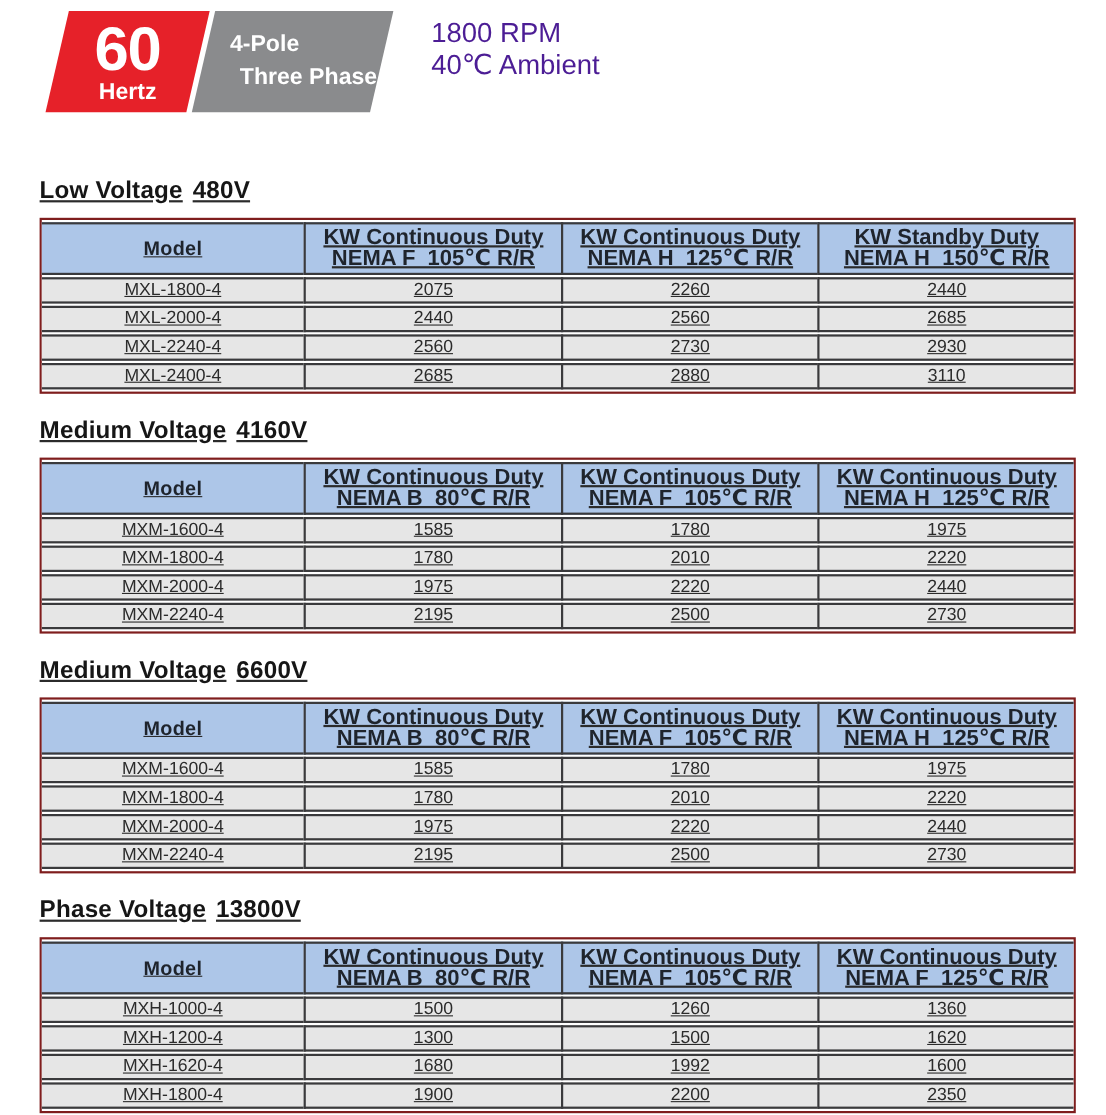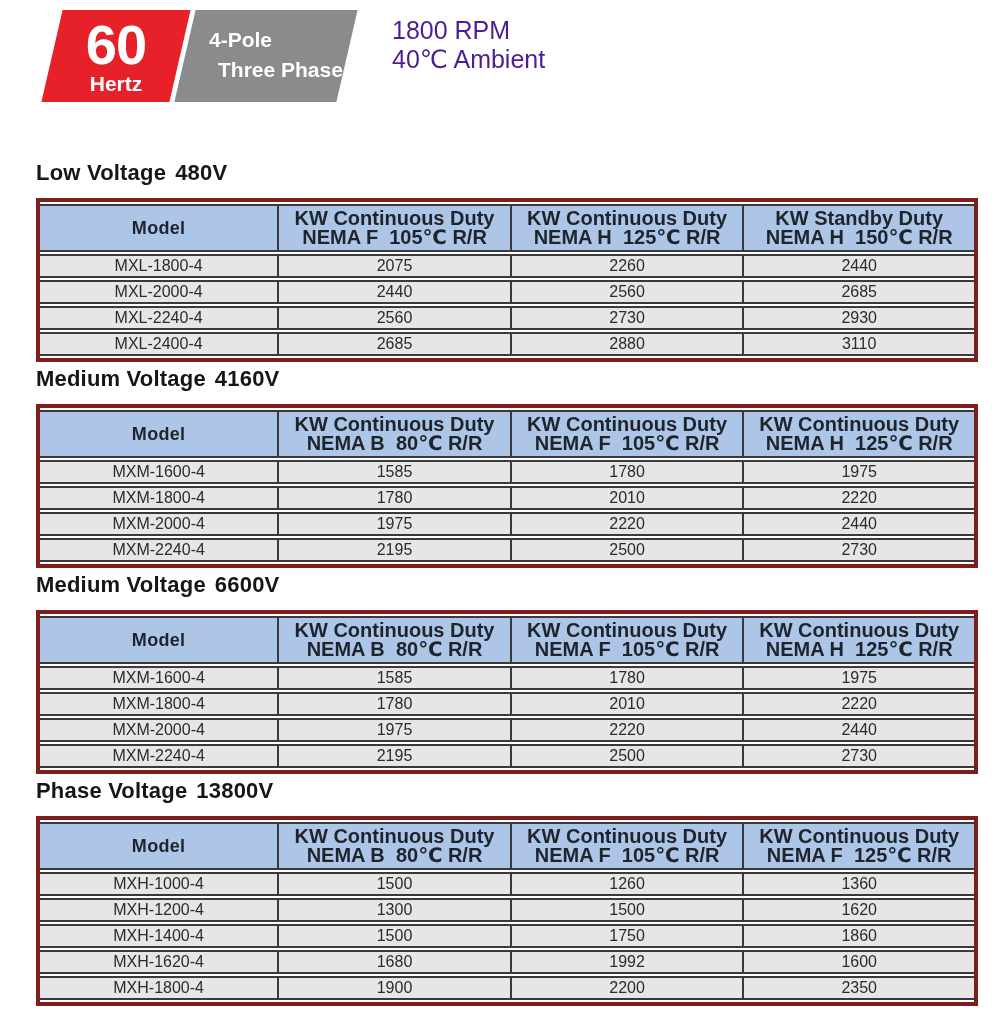--- a/index.html
+++ b/index.html
@@ -22,30 +22,30 @@
   .freq-value { color: #fff; font-weight: bold; font-size: 56px; line-height: 52px; letter-spacing: -1px; }
   .freq-unit  { color: #fff; font-weight: bold; font-size: 21px; line-height: 24px; margin-top: 1px; }
   .tag-gray { width: 162px; background: #8a8b8d; }
   .tag-gray .tag-inner { padding: 17px 0 0 24px; color: #fff; font-weight: bold; font-size: 21px; line-height: 25px; }
   .pole-line2 { margin-left: 9px; margin-top: 5px; }
 
   .specs { position: absolute; left: 392px; top: 16px; color: #4c1d95; font-size: 25px; line-height: 29px; }
   .spec-line { white-space: pre; }
 
   
-  .sections { position: absolute; left: 36px; top: 160px; width: 942px; }
-  .section + .section { margin-top: 4px; }
+  .sections { position: absolute; left: 36px; top: 160px; width: 942px; text-decoration: underline; }
+  .section + .section { margin-top: 20px; }
   .section-title { margin: 0 0 13px 0; font-size: 22px; line-height: 25px; font-weight: bold; color: #161616; letter-spacing: 0.2px; }
   .section-title .voltage { margin-left: 9px; }
 
   table.spec-table {
     width: 100%;
     border-collapse: separate;
     border-spacing: 0 2px;
-    border: 4px solid #7f1d1d;
+    border: 2px solid #7f1d1d;
     background: #fff;
     table-layout: fixed;
   }
   .spec-table th, .spec-table td {
     border-top: 2px solid #3a3a3c;
     border-bottom: 2px solid #3a3a3c;
     text-align: center;
     vertical-align: middle;
     padding: 0;
   }
@@ -284,26 +284,20 @@
               <td>1260</td>
               <td>1360</td>
             </tr>
             <tr>
               <td>MXH-1200-4</td>
               <td>1300</td>
               <td>1500</td>
               <td>1620</td>
             </tr>
             <tr>
-              <td>MXH-1400-4</td>
-              <td>1500</td>
-              <td>1750</td>
-              <td>1860</td>
-            </tr>
-            <tr>
               <td>MXH-1620-4</td>
               <td>1680</td>
               <td>1992</td>
               <td>1600</td>
             </tr>
             <tr>
               <td>MXH-1800-4</td>
               <td>1900</td>
               <td>2200</td>
               <td>2350</td>

